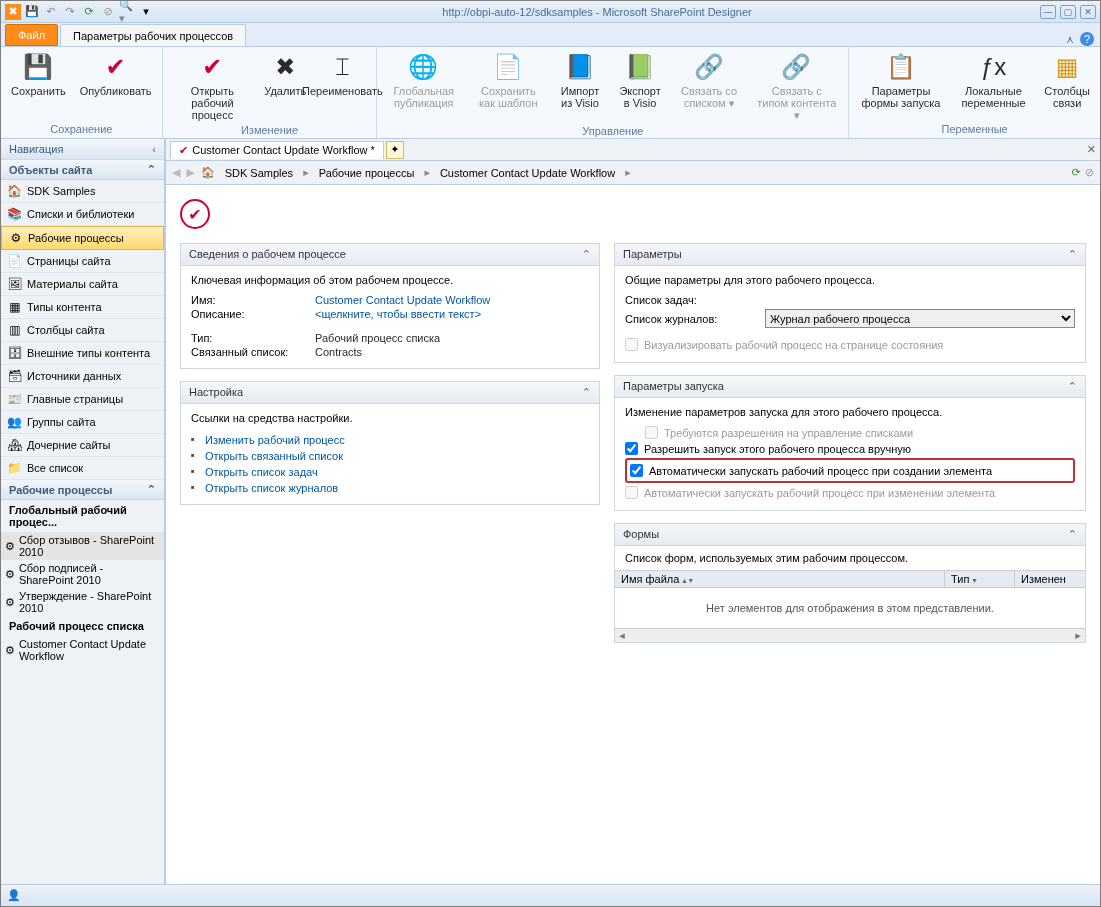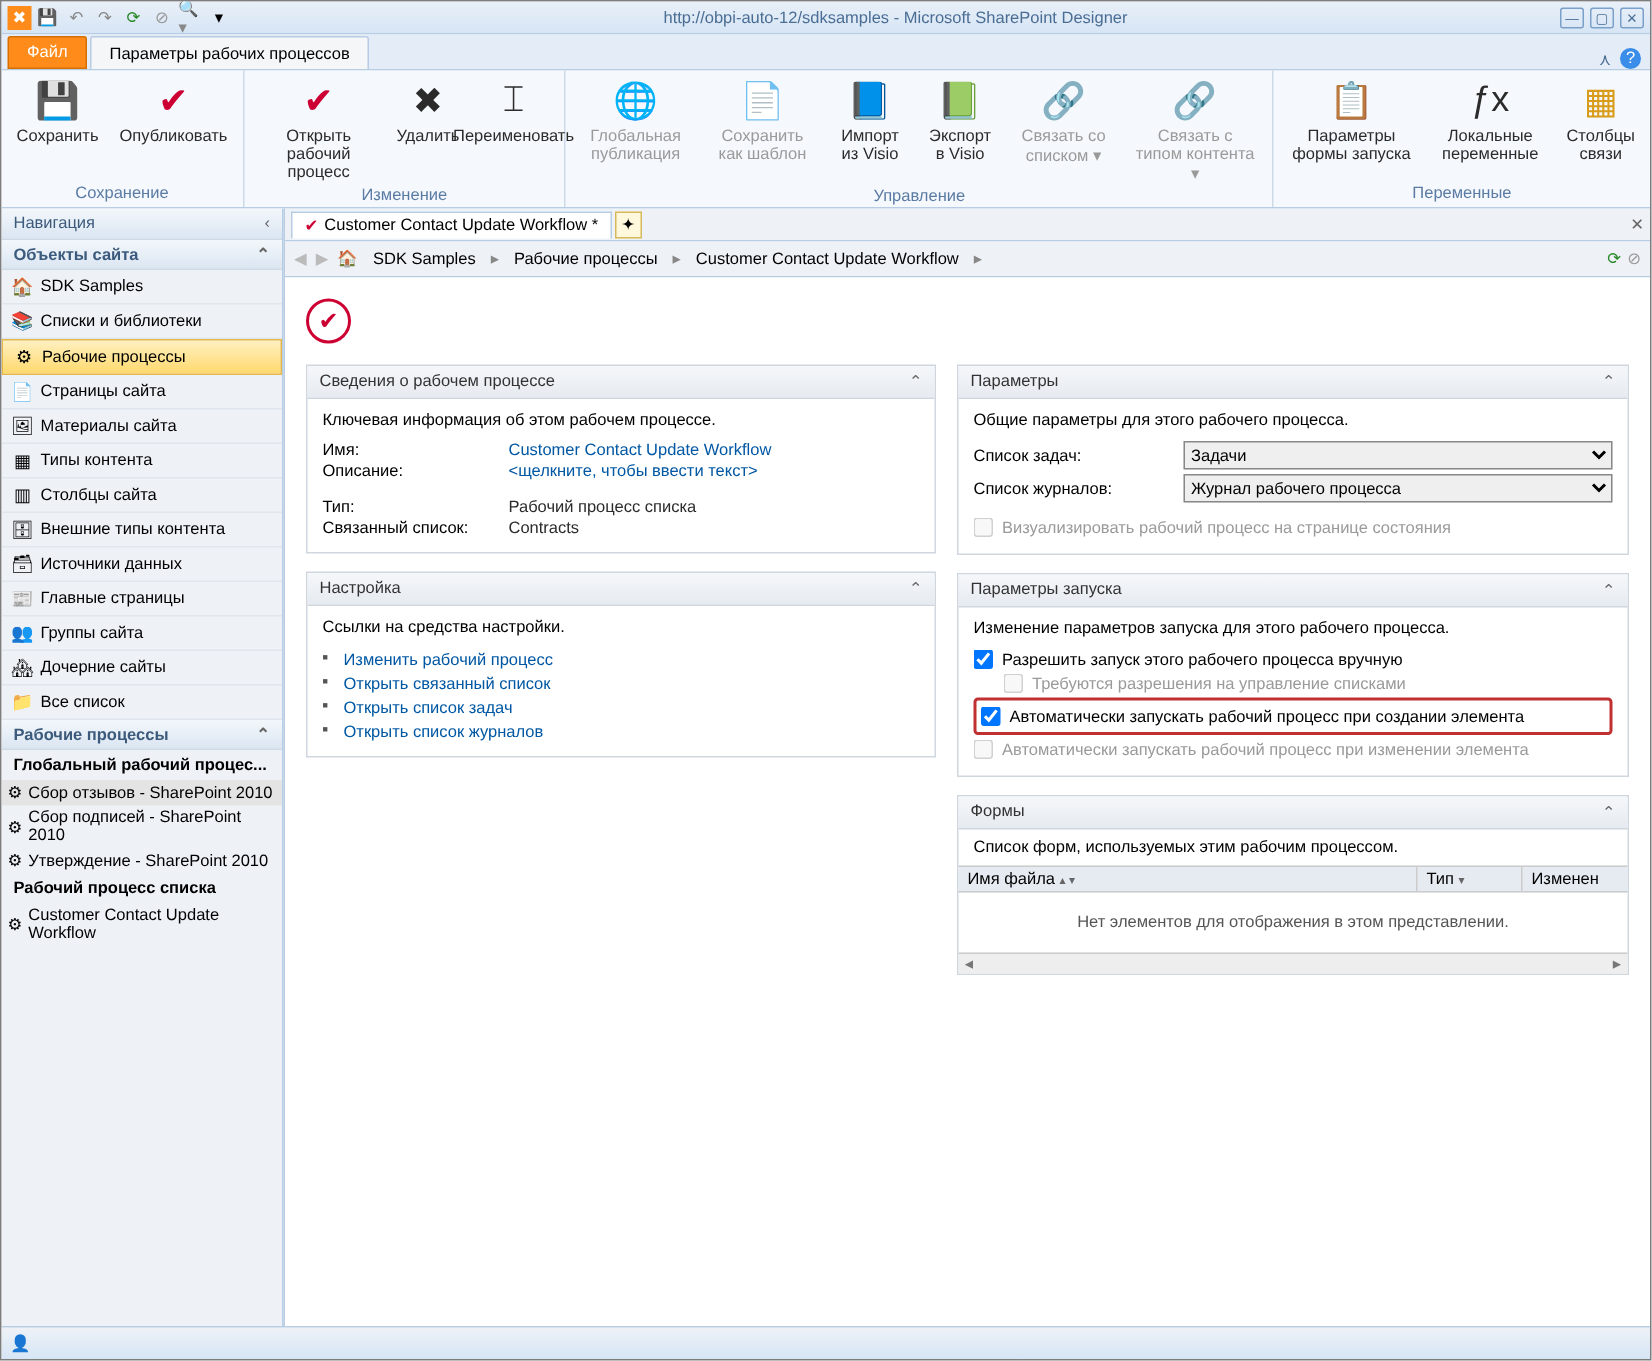--- a/index.html
+++ b/index.html
@@ -15,21 +15,21 @@
 .rb-tab{background:#f5f6f7;padding:3px 12px;height:22px;display:flex;align-items:center;border:1px solid #b8cde4;border-bottom:none;border-radius:2px 2px 0 0;}
 .help-ic{margin-left:auto;margin-right:6px;display:flex;gap:6px;align-items:center;color:#4a6d94;}
 .ribbon{height:92px;background:#f5f8fc;border-bottom:1px solid #b8cde4;display:flex;}
 .rgroup{border-right:1px solid #cdd9e7;display:flex;flex-direction:column;padding:2px 4px;}
 .rgroup-body{flex:1;display:flex;align-items:flex-start;gap:2px;}
 .rbtn{display:flex;flex-direction:column;align-items:center;padding:2px 6px;text-align:center;min-width:50px;color:#2b2b2b;}
 .rbtn.dis{color:#9a9a9a;}
 .rbtn .bi{width:32px;height:32px;margin-bottom:2px;display:flex;align-items:center;justify-content:center;font-size:24px;}
 .rgroup-label{text-align:center;color:#5a7ba4;padding:1px 0;}
 .body{flex:1;display:flex;overflow:hidden;}
-.nav{width:188px;background:#eef2f7;border-right:1px solid #b8cde4;display:flex;flex-direction:column;}
+.nav{width:164px;background:#eef2f7;border-right:1px solid #b8cde4;display:flex;flex-direction:column;}
 .nav-hdr{background:linear-gradient(#f3f7fb,#dbe6f2);padding:4px 8px;border-bottom:1px solid #cdd9e7;display:flex;justify-content:space-between;align-items:center;color:#3b5a7c;}
 .nav-sec{padding:3px 6px;border-bottom:1px solid #e0e6ee;display:flex;align-items:center;gap:4px;}
 .nav-sec.sel{background:linear-gradient(#fff0c0,#ffd96e);border:1px solid #e6b84a}
 .nav-sec .nic{width:16px;height:16px;display:flex;align-items:center;justify-content:center;font-size:12px;}
 .nav-grp{background:linear-gradient(#f3f7fb,#dbe6f2);padding:3px 8px;border-bottom:1px solid #cdd9e7;display:flex;justify-content:space-between;align-items:center;font-weight:bold;color:#3b5a7c;}
 .wf-hdr{font-weight:bold;padding:4px 8px;}
 .wf-item{padding:2px 4px;display:flex;align-items:center;gap:4px;}
 .wf-item.sel{background:#e4e4e4;}
 .main{flex:1;display:flex;flex-direction:column;border-left:1px solid #b8cde4;}
 .tabbar{height:22px;background:#eef2f7;border-bottom:1px solid #b8cde4;display:flex;align-items:center;padding:0 4px;}
@@ -347,46 +347,45 @@
     <div class="col">
      <div class="panel">
       <div class="panel-h">
                 <span>Параметры</span>
                 <span class="chev">⌃</span>
               </div>
       <div class="panel-b">
        <div style="margin-bottom:8px;">Общие параметры для этого рабочего процесса.</div>
        <div class="frow">
                   <label>Список задач:</label>
-                  <select><option>Задачи</option></select>
                 </div>
        <div class="frow">
                   <label>Список журналов:</label>
                   <select><option>Журнал рабочего процесса</option></select>
                 </div>
        <div class="chk dis" style="margin-top:10px;">
                   <input type="checkbox" disabled="" style="">
                   <span>Визуализировать рабочий процесс на странице состояния</span>
                 </div>
       </div>
      </div>
      <div class="panel">
       <div class="panel-h">
                 <span>Параметры запуска</span>
                 <span class="chev">⌃</span>
               </div>
       <div class="panel-b">
        <div style="margin-bottom:8px;">Изменение параметров запуска для этого рабочего процесса.</div>
+       <div class="chk dis" style="padding-left:20px;">
+                  <input type="checkbox" disabled="" style="">
+                  <span>Требуются разрешения на управление списками</span>
+                </div>
        <div class="chk">
                   <input type="checkbox" checked="" style="">
                   <span>Разрешить запуск этого рабочего процесса вручную</span>
-                </div>
-       <div class="chk dis" style="padding-left:20px;">
-                  <input type="checkbox" disabled="" style="">
-                  <span>Требуются разрешения на управление списками</span>
                 </div>
        <div class="hl">
                   <div class="chk">
                     <input type="checkbox" checked="" style="">
                     <span>Автоматически запускать рабочий процесс при создании элемента</span>
                   </div>
                 </div>
        <div class="chk dis">
                   <input type="checkbox" disabled="" style="">
                   <span>Автоматически запускать рабочий процесс при изменении элемента</span>

